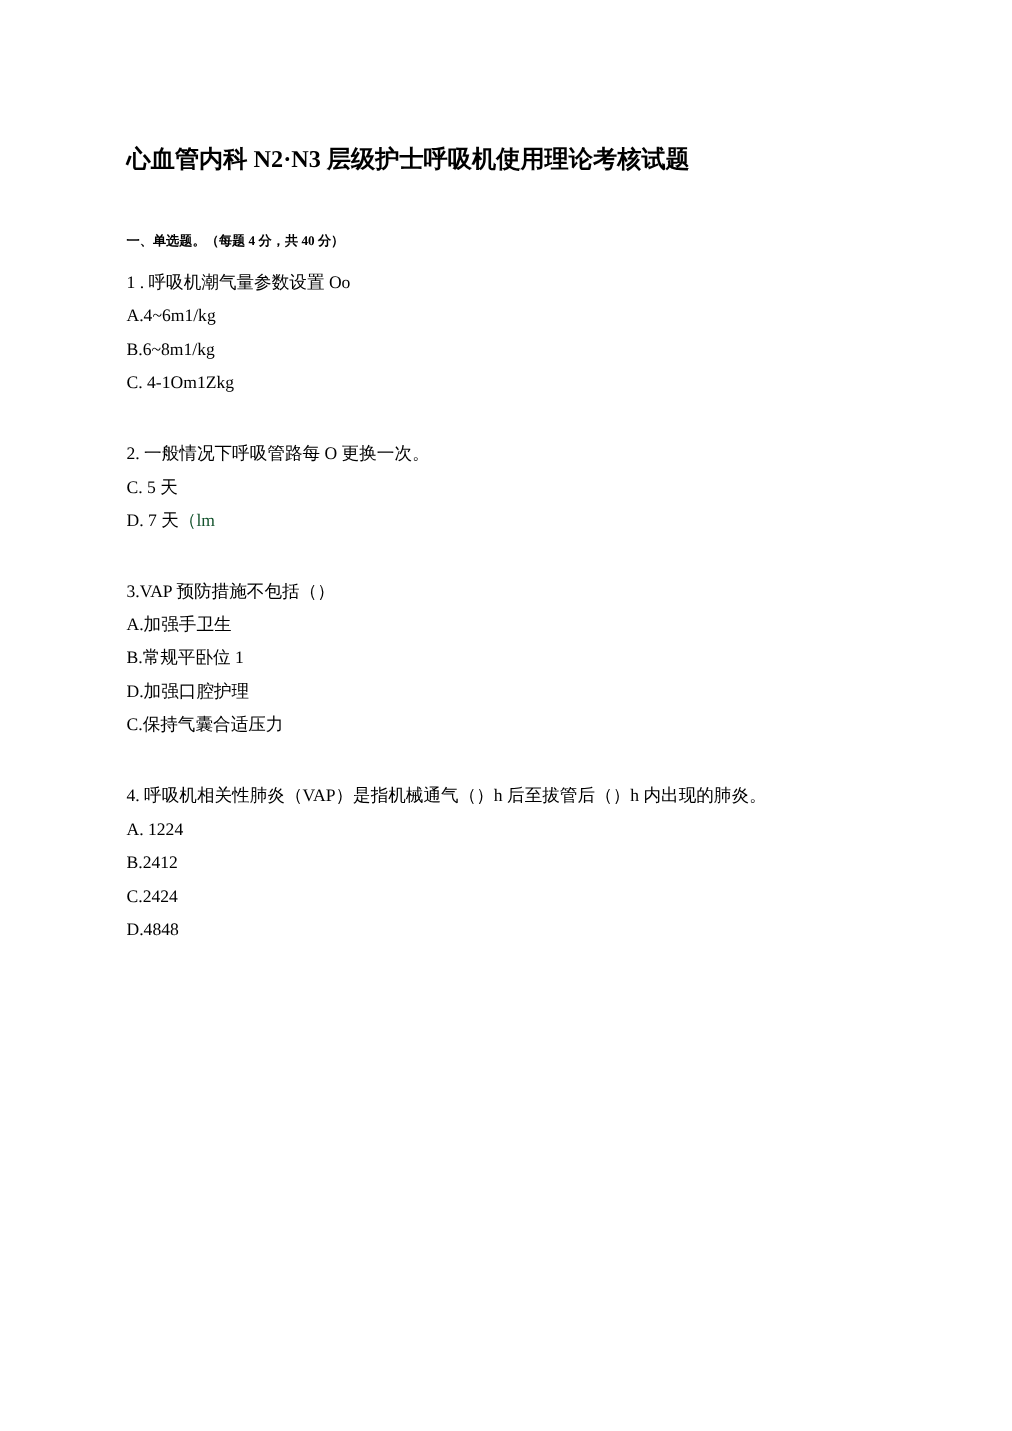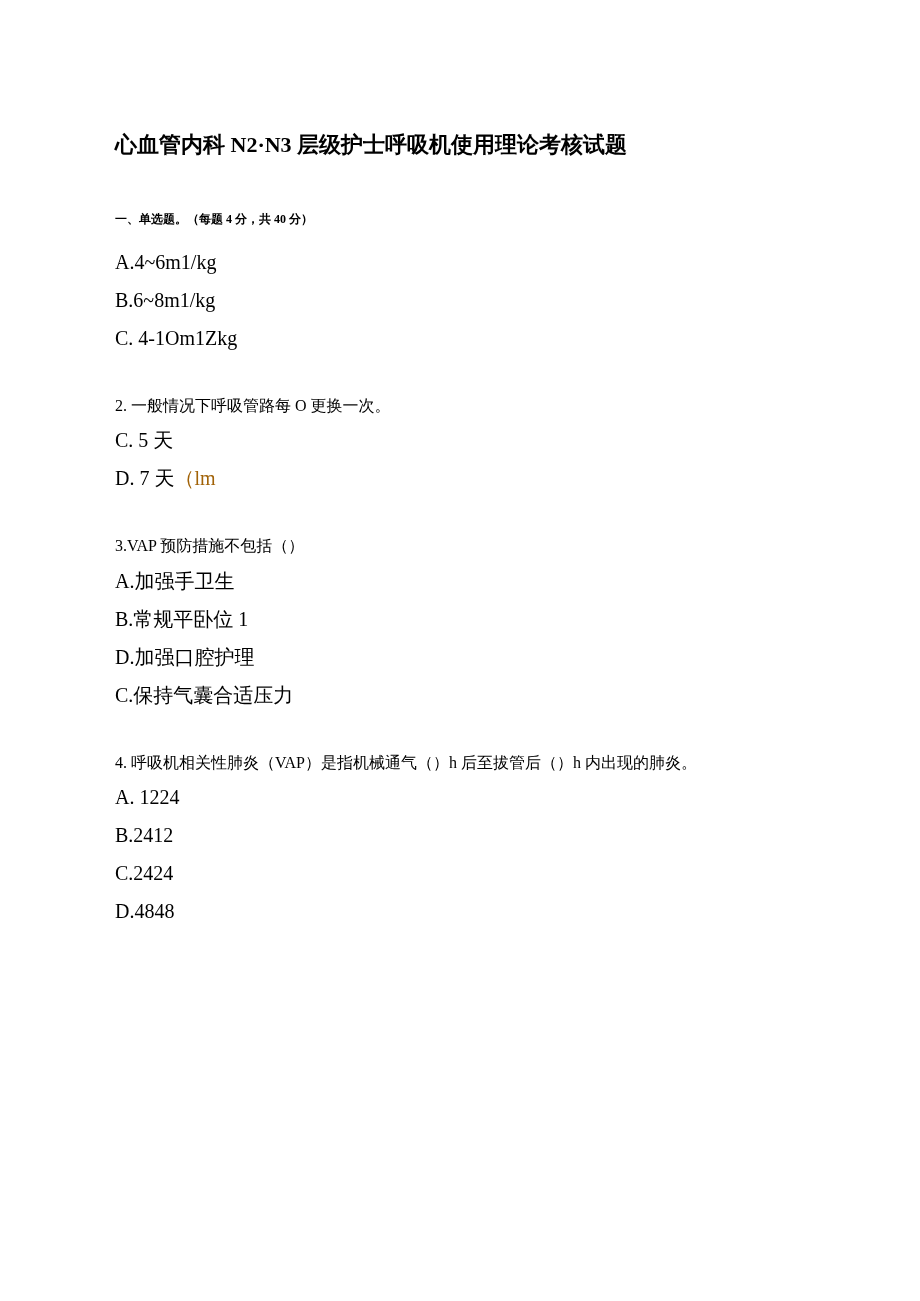--- a/index.html
+++ b/index.html
@@ -29,38 +29,39 @@
     }
     .question {
       font-size: 16px;
       margin-bottom: 12px;
       line-height: 1.9;
     }
     .question-text {
       margin-bottom: 0;
     }
     .option {
-      font-size: 20px;
+      font-size: 16px;
       line-height: 1.9;
     }
     .question-block {
       margin-bottom: 34px;
     }
     .highlight {
-      color: #a16207;
+      color: #14532d;
     }
   </style>
 </head>
 <body>
 
 <h1 class="title">心血管内科 N2·N3 层级护士呼吸机使用理论考核试题</h1>
 
 <div class="section-header">一、单选题。（每题 4 分，共 40 分）</div>
 
 <div class="question-block">
+  <div class="question-text question">1 . 呼吸机潮气量参数设置 Oo</div>
   <div class="option">A.4~6m1/kg</div>
   <div class="option">B.6~8m1/kg</div>
   <div class="option">C.   4-1Om1Zkg</div>
 </div>
 
 <div class="question-block">
   <div class="question-text question">2. 一般情况下呼吸管路每 O 更换一次。</div>
   <div class="option">C.   5 天</div>
   <div class="option">
     <span>D.   7 天</span><span class="highlight">（lm</span>

